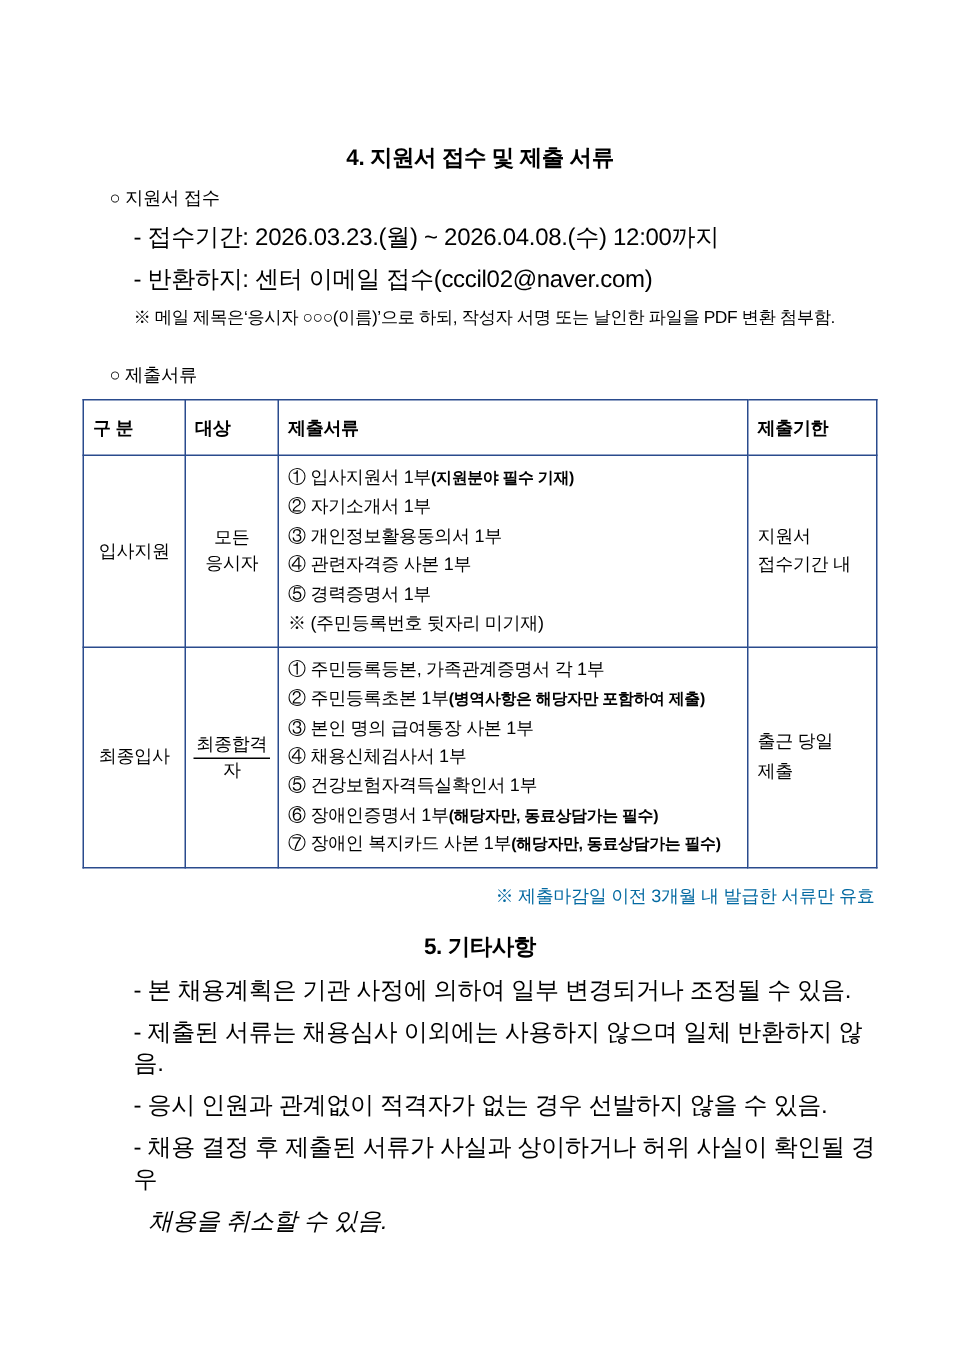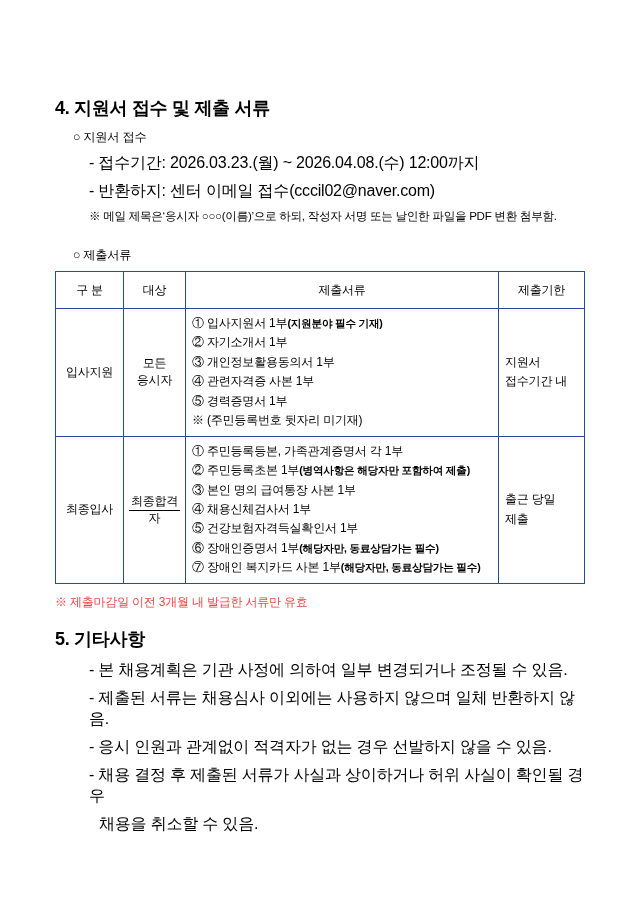--- a/index.html
+++ b/index.html
@@ -24,26 +24,27 @@
   }
   .content {
     position: absolute;
     left: 55px;
     top: 96px;
     width: 530px;
   }
 
   
   .section-heading {
-    font-size: 18px;
+    font-size: 15px;
     font-weight: bold;
     letter-spacing: -0.3px;
     margin: 0 0 9px 0;
     text-indent: -16px;
     padding-left: 16px;
+    text-align: center;
   }
   .sub-item {
     font-size: 12.2px;
     letter-spacing: -0.2px;
     margin: 0 0 7px 0;
     padding-left: 18px;
   }
   .dash-line {
     font-size: 16px;
     letter-spacing: -0.2px;
@@ -67,22 +68,22 @@
   }
   table.docs-table th,
   table.docs-table td {
     border: 1px solid #2a4b8d;
     padding: 5px 6px;
     font-size: 12px;
     vertical-align: middle;
     letter-spacing: -0.2px;
   }
   table.docs-table th {
-    text-align: center;
-    font-weight: normal;
+    text-align: left;
+    font-weight: bold;
     height: 26px;
   }
   .col-div { width: 68px; }
   .col-target { width: 62px; }
   .col-docs { width: auto; }
   .col-due { width: 86px; }
 
   td.center {
     text-align: center;
   }
@@ -108,23 +109,23 @@
     right: -1px;
     top: 52%;
     border-top: 1px solid #000;
   }
   .due-cell {
     text-align: left;
     line-height: 1.6;
   }
 
   .red-note {
-    color: #ef4444;
+    color: #0369a1;
     font-size: 12px;
-    text-align: left;
+    text-align: right;
     margin: 10px 2px 0 0;
     letter-spacing: -0.2px;
   }
 
   .phone-glyph {
     font-size: 12px;
   }
 </style>
 </head>
 <body>
@@ -241,16 +242,16 @@
 
     <div class="red-note">※ 제출마감일 이전 3개월 내 발급한 서류만 유효</div>
 
     <div class="spacer-md"></div>
 
     <div class="section-heading">5. 기타사항</div>
     <div class="dash-line">- 본 채용계획은 기관 사정에 의하여 일부 변경되거나 조정될 수 있음.</div>
     <div class="dash-line">- 제출된 서류는 채용심사 이외에는 사용하지 않으며 일체 반환하지 않음.</div>
     <div class="dash-line">- 응시 인원과 관계없이 적격자가 없는 경우 선발하지 않을 수 있음.</div>
     <div class="dash-line">- 채용 결정 후 제출된 서류가 사실과 상이하거나 허위 사실이 확인될 경우</div>
-    <div class="dash-line" style="padding-left:44px;">채용을 취소할 수 있음.</div>
+    <div class="dash-line" style="padding-left:44px;font-style:italic;">채용을 취소할 수 있음.</div>
 
   </div>
 </div>
 
 </body></html>

